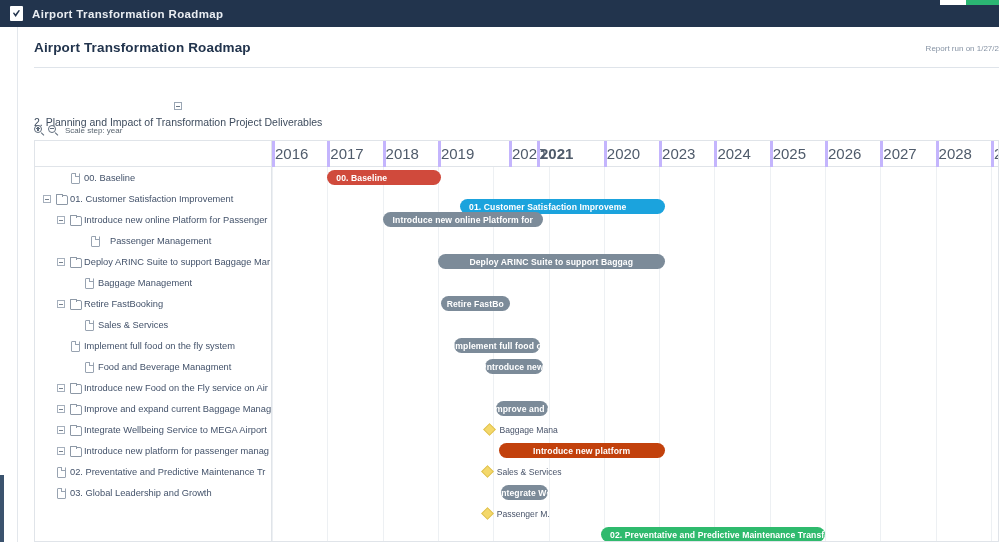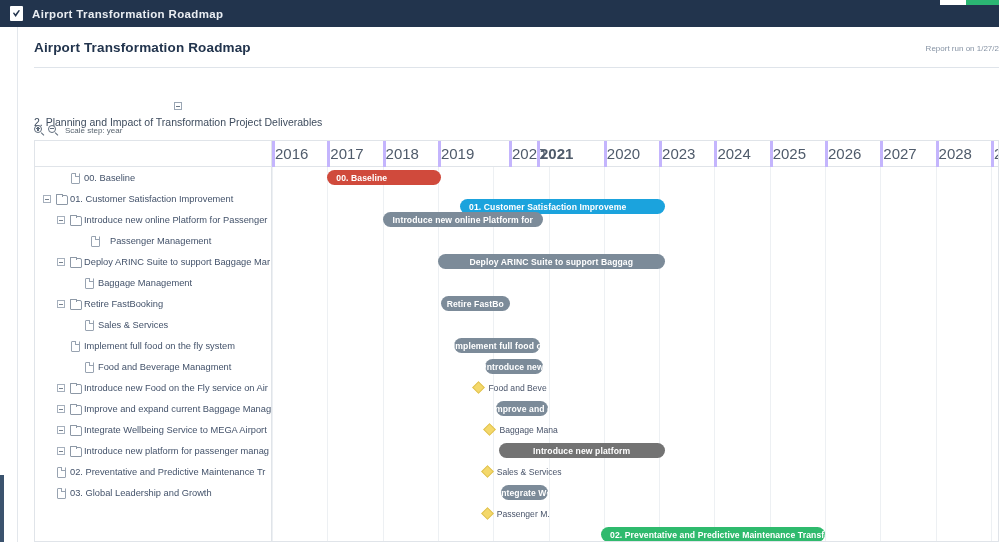--- a/index.html
+++ b/index.html
@@ -344,37 +344,31 @@
             <div class="tl-row" style="top: 126px;">
               <div class="bar bar-label-center" style="left: 168.665px; width: 69.125px; background: rgb(124, 139, 153);">Retire FastBo</div>
             </div>
             <div class="tl-row" style="top: 147px;"></div>
             <div class="tl-row" style="top: 168px;">
               <div class="bar bar-label-center" style="left: 182.49px; width: 85.715px; background: rgb(124, 139, 153);">Implement full food o</div>
             </div>
             <div class="tl-row" style="top: 189px;">
               <div class="bar bar-label-center" style="left: 212.905px; width: 58.065px; background: rgb(124, 139, 153);">Introduce new</div>
             </div>
-            <div class="tl-row" style="top: 210px;">
-              <div class="milestone" style="left: 202.375px;">
-                <span class="diamond"></span>
-                <span class="ms-label">Food and Beve</span>
-              </div>
-            </div>
             <div class="tl-row" style="top: 231px;">
               <div class="bar bar-label-center" style="left: 223.965px; width: 52.535px; background: rgb(124, 139, 153);">Improve and e</div>
             </div>
             <div class="tl-row" style="top: 252px;">
               <div class="milestone" style="left: 213.435px;">
                 <span class="diamond"></span>
                 <span class="ms-label">Baggage Mana</span>
               </div>
             </div>
             <div class="tl-row" style="top: 273px;">
-              <div class="bar bar-label-center" style="left: 226.73px; width: 165.9px; background: #737373;">Introduce new platform</div>
+              <div class="bar bar-label-center" style="left: 226.73px; width: 165.9px; background: #c2410c;">Introduce new platform</div>
             </div>
             <div class="tl-row" style="top: 294px;">
               <div class="milestone" style="left: 210.67px;">
                 <span class="diamond"></span>
                 <span class="ms-label">Sales &amp; Services</span>
               </div>
             </div>
             <div class="tl-row" style="top: 315px;">
               <div class="bar bar-label-center" style="left: 229.495px; width: 47.005px; background: rgb(124, 139, 153);">Integrate We</div>
             </div>

